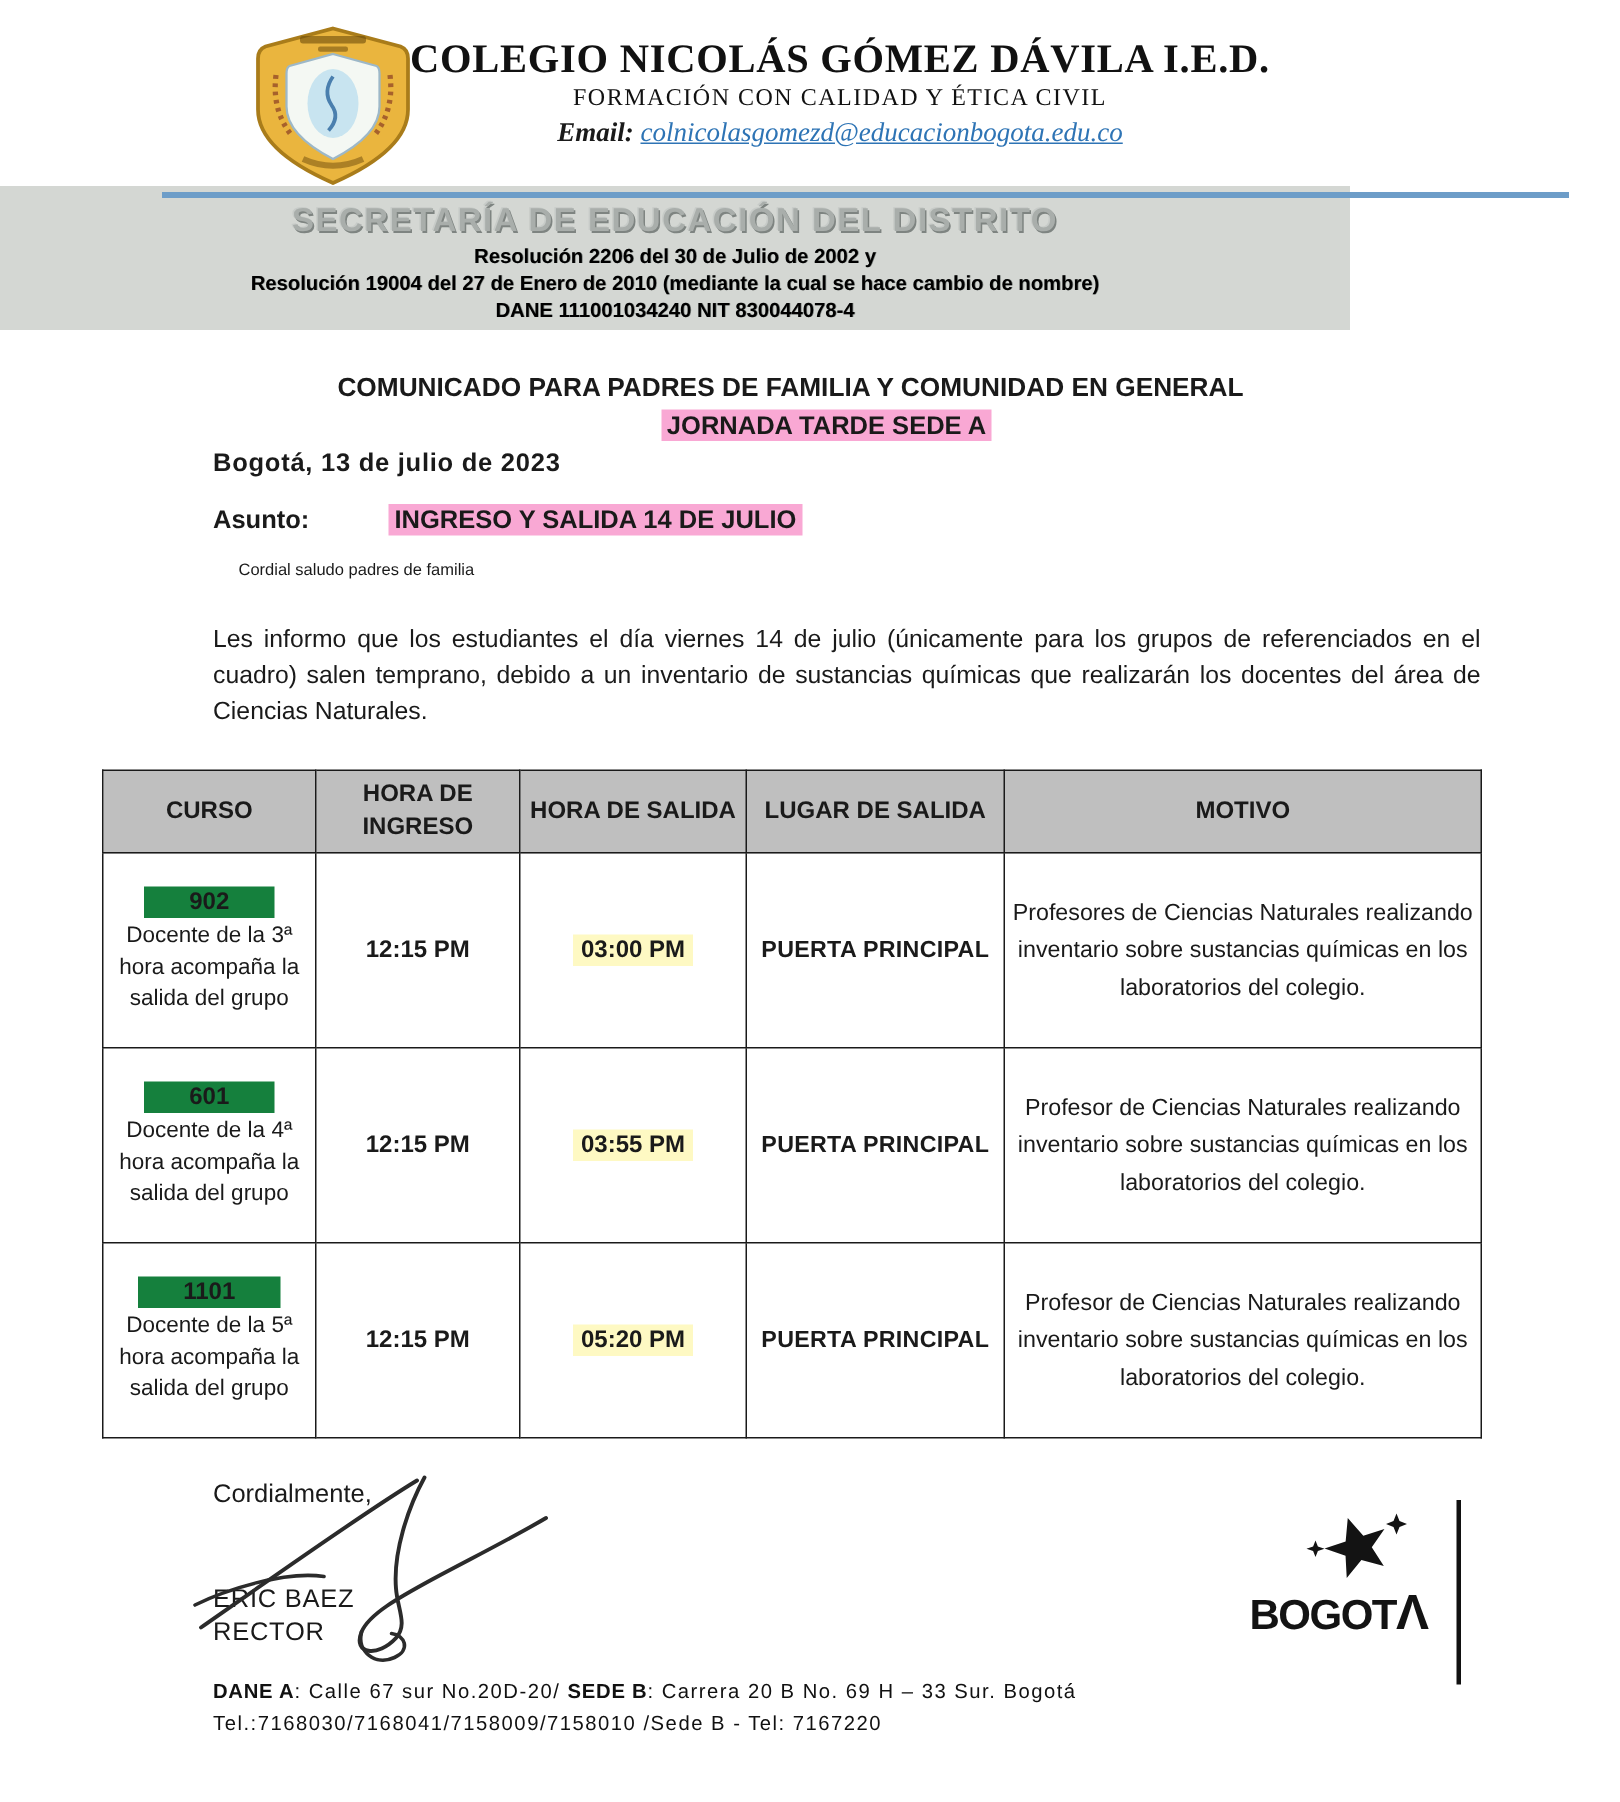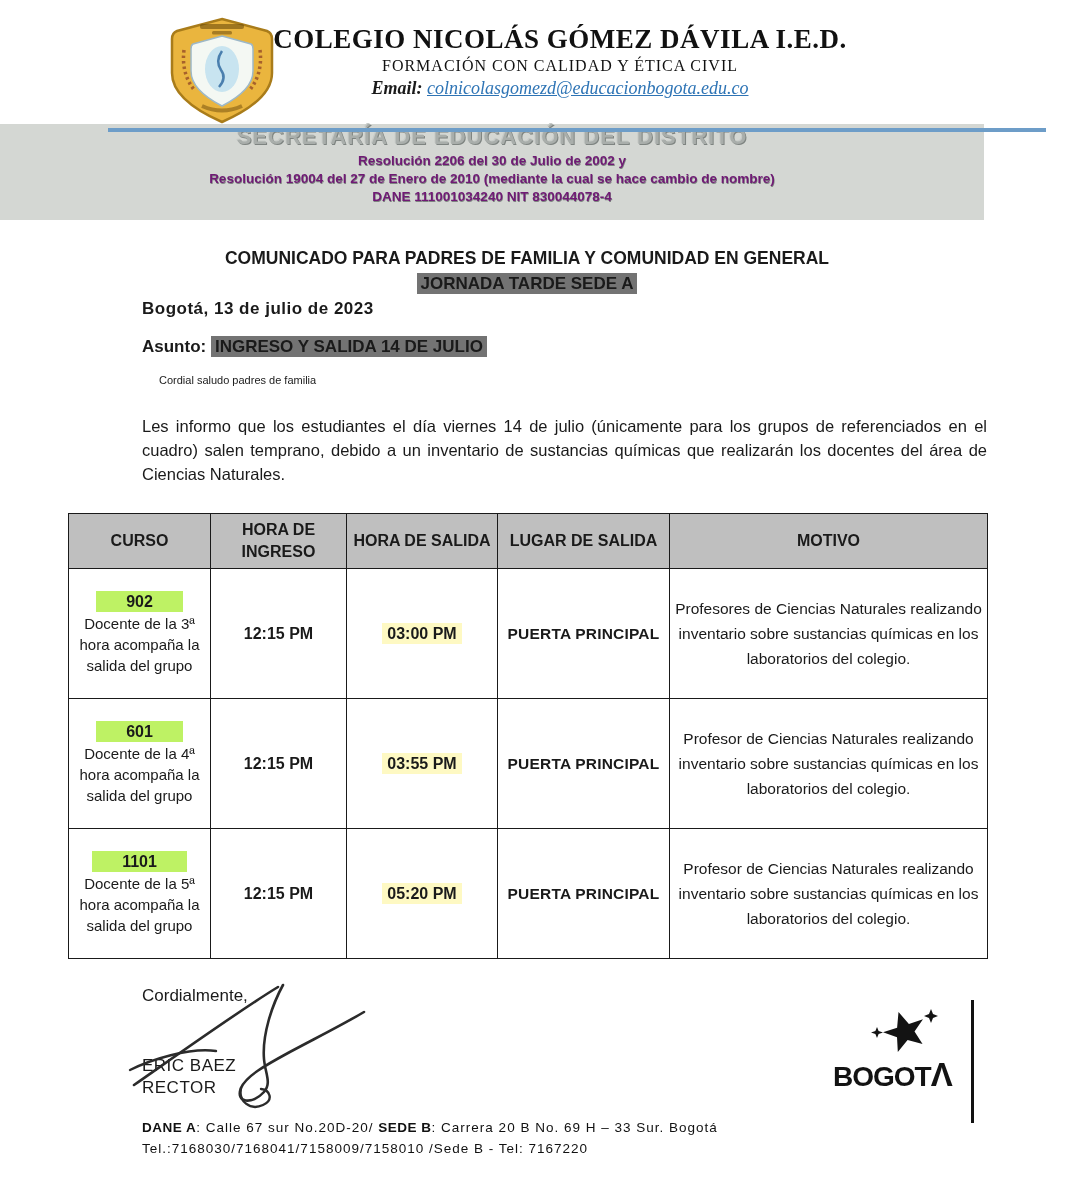--- a/index.html
+++ b/index.html
@@ -17,51 +17,51 @@
     font-family:"Liberation Serif", serif;
   }
   .school-name { font-size:27px; font-weight:bold; letter-spacing:.5px; color:#111; }
   .former-name { font-size:16px; font-weight:bold; margin-top:2px; color:#111; }
   .motto { font-size:16px; margin-top:2px; letter-spacing:1px; color:#111; }
   .email-line { font-size:18px; font-style:italic; margin-top:3px; font-weight:bold; }
   .email-line a { color:#2e74b5; text-decoration:underline; font-weight:normal; }
 
   
   .banner {
-    position:absolute; top:124px; left:0; width:984px; height:96px;
-    background:#d4d7d3; text-align:center; 
+    position:absolute; top:124px; left:0; width:900px; height:96px;
+    background:#d4d7d3; text-align:center; padding-top:10px;
   }
   .banner-title {
     font-size:22px; font-weight:bold; letter-spacing:1px; color:#a9aeab;
     text-shadow:1px 1px 0 #7e8481, -1px -1px 0 #c7cbc8;
   }
-  .banner-sub { font-size:13.5px; font-weight:bold; color:#701a75; margin-top:3px;
+  .banner-sub { font-size:13.5px; font-weight:bold; color:#000000; margin-top:3px;
     text-shadow:.5px .5px 0 #7e8481; }
   .blue-line { position:absolute; top:128px; left:108px; width:938px; height:4px; background:#6d9dc8; }
 
   
   .doc-title { position:absolute; top:248px; left:68px; width:918px; text-align:center;
     font-weight:bold; font-size:17.5px; }
   .doc-subtitle { position:absolute; top:274px; left:68px; width:918px; text-align:center;
     font-weight:bold; font-size:17px; }
-  .hl { background:#737373; padding:1px 4px; }
+  .hl { background:#f9a8d4; padding:1px 4px;margin-left:48px; }
   .date-line { position:absolute; top:299px; left:142px; font-weight:bold; font-size:17px; letter-spacing:.5px; }
   .subject-line { position:absolute; top:337px; left:142px; font-weight:bold; font-size:17px; }
   .greeting { position:absolute; top:374px; left:142px; font-size:11px;margin-left:17px; }
   .paragraph { position:absolute; top:414px; left:142px; width:845px; font-size:16.5px;
     line-height:24px; text-align:justify; }
 
   
   table.schedule { position:absolute; top:513px; left:68px; width:919px;
     border-collapse:collapse; table-layout:fixed;padding-left:13px; }
   .schedule th, .schedule td { border:1.6px solid #1a1a1a; text-align:center; vertical-align:middle; padding:2px 4px; }
   .schedule th { background:#bfbfbf; font-size:16px; font-weight:bold; height:55px; line-height:22px; }
   .schedule td { height:130px; }
   .cell-curso { font-size:15px; line-height:21px; padding:4px 6px; }
-  .curso-num { display:inline-block; background:#bef264; font-weight:bold; font-size:16px; padding:0 30px; margin-bottom:1px; }
+  .curso-num { display:inline-block; background:#15803d; font-weight:bold; font-size:16px; padding:0 30px; margin-bottom:1px; }
   .cell-time { font-weight:bold; font-size:16px; }
   .time-hl { background:#fef9c3; padding:2px 5px; font-weight:bold; }
   .cell-lugar { font-weight:bold; font-size:15.5px; letter-spacing:.2px; }
   .cell-motivo { font-size:15.5px; line-height:25px; padding:4px 8px; }
 
   
   .closing { position:absolute; top:986px; left:142px; font-size:17px; }
   .sig-name { position:absolute; top:1056px; left:142px; font-size:17px; letter-spacing:.5px; }
   .sig-title { position:absolute; top:1078px; left:142px; font-size:17px; letter-spacing:.5px; }
   .sig-svg { position:absolute; top:975px; left:120px; pointer-events:none; }

